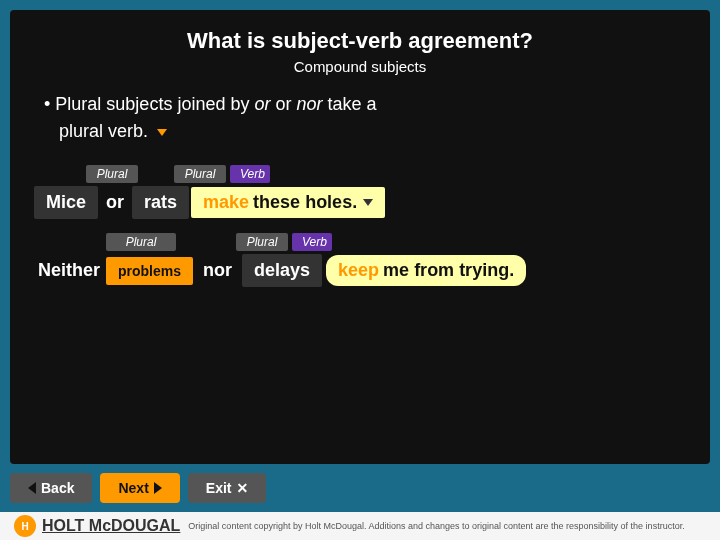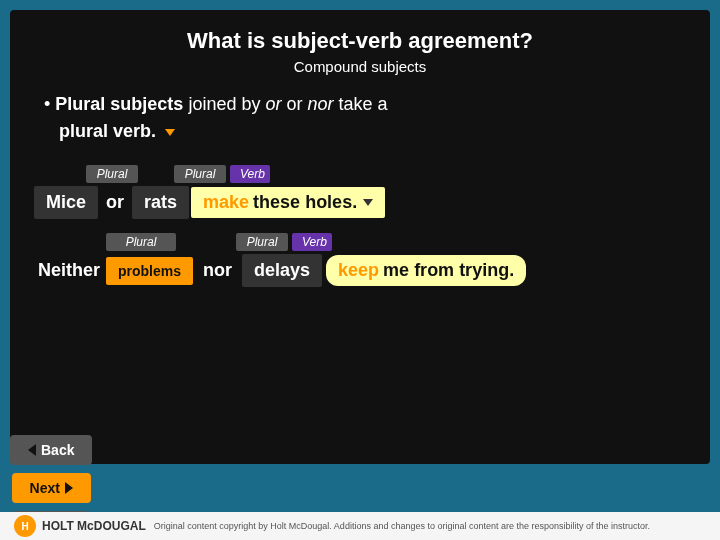--- a/index.html
+++ b/index.html
@@ -40,21 +40,21 @@
 
     .rule-text {
       color: white;
       font-size: 18px;
       margin-bottom: 20px;
       line-height: 1.5;
       padding-left: 10px;
     }
 
     .rule-text strong {
-      font-weight: bold;
+      font-weight: normal;
     }
 
     .rule-text em {
       font-style: italic;
     }
 
     .label-tag {
       background: #555;
       color: white;
       font-size: 12px;
@@ -133,23 +133,24 @@
       border-radius: 50%;
       display: flex;
       align-items: center;
       justify-content: center;
       color: white;
       font-size: 10px;
       font-weight: bold;
     }
 
     .holt-text {
-      font-size: 12px;
+      font-size: 16px;
       font-weight: bold;
       color: #333;
+      text-decoration: underline;
     }
 
     .footer-legal {
       font-size: 9px;
       color: #555;
     }
 
     .nav-btn {
       background: #f90;
       color: #111;
@@ -171,21 +172,20 @@
 
     .nav-btn.exit {
       background: #555;
       color: white;
     }
 
     .nav-btns {
       display: flex;
       gap: 8px;
       align-items: center;
-      flex-direction: column;
     }
 
     .arrow-left {
       display: inline-block;
       width: 0;
       height: 0;
       border-top: 6px solid transparent;
       border-bottom: 6px solid transparent;
       border-right: 8px solid #111;
     }

